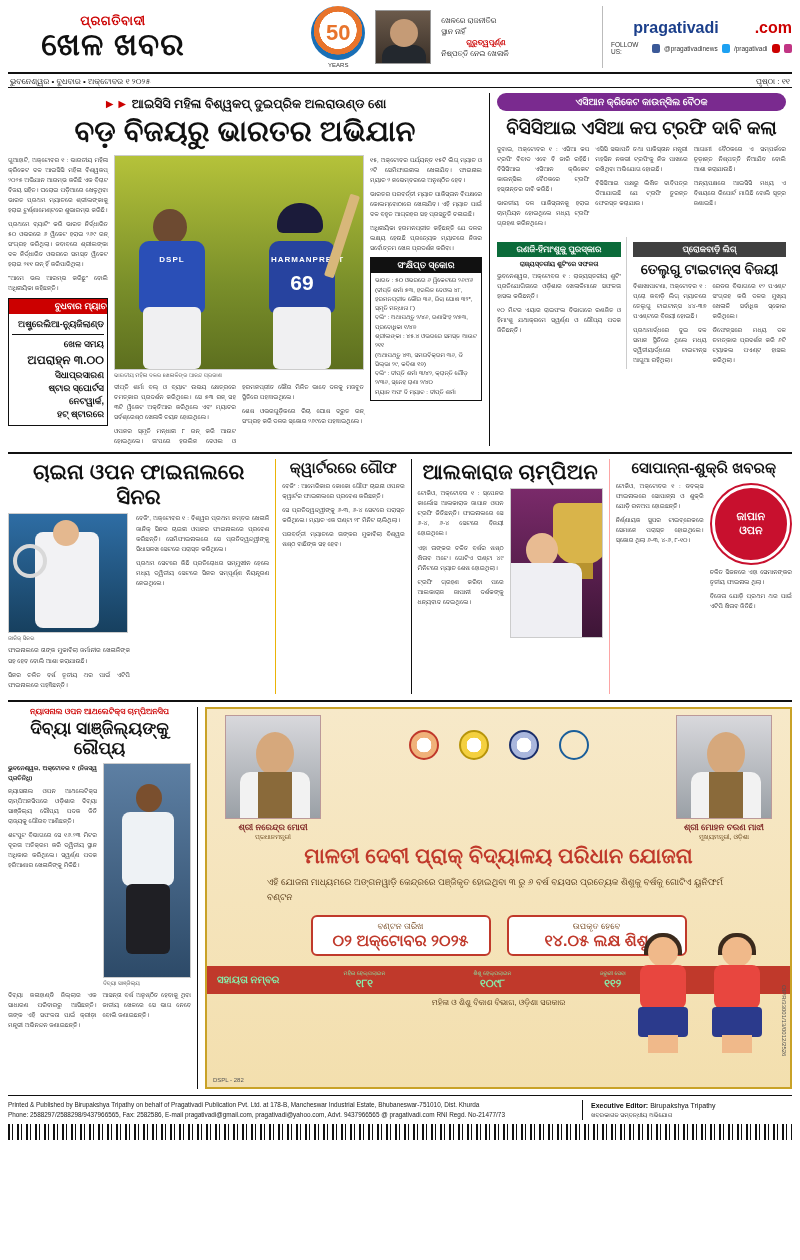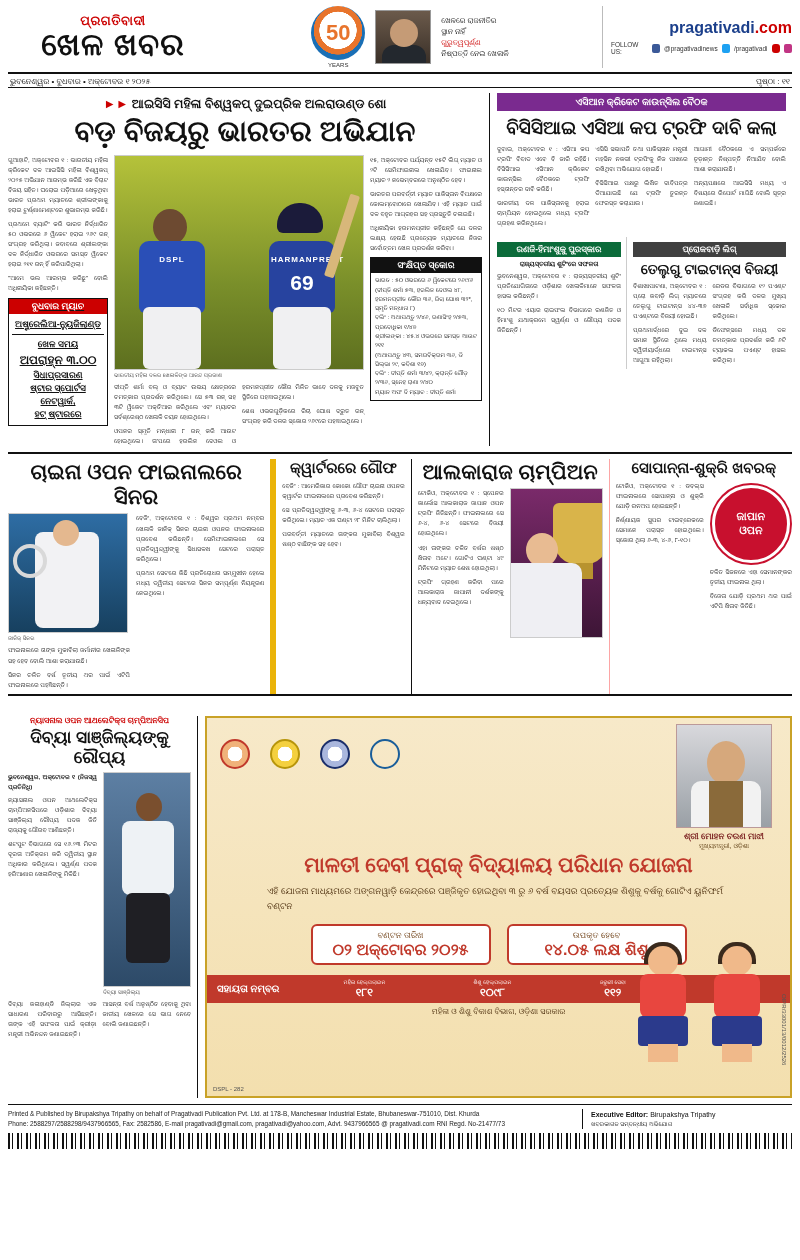--- a/index.html
+++ b/index.html
@@ -21,24 +21,24 @@
   .mh-mid { flex:1; display:flex; align-items:center; justify-content:center; gap:10px; }
   .emblem50 { width:54px; height:54px; border-radius:50%; background:
       radial-gradient(circle at 50% 45%, #ffffff 0 46%, #e8742c 47% 60%, #1a6fb5 61% 100%);
       display:flex; align-items:center; justify-content:center; position:relative; }
   .emblem50 .num { font-size:22px; font-weight:bold; color:#e8742c; }
   .emblem-cap { font-size:6px; text-align:center; color:#333; margin-top:2px; }
   .mh-portrait { width:56px; height:54px; background:linear-gradient(#6b5a4b,#3a3028); border:1px solid #999; position:relative; overflow:hidden;}
   .mh-portrait::after{content:"";position:absolute;left:14px;top:8px;width:28px;height:28px;border-radius:50%;background:#c59b76;}
   .mh-portrait::before{content:"";position:absolute;left:6px;top:34px;width:44px;height:22px;border-radius:12px 12px 0 0;background:#23282e;}
   .mh-credit { font-size:7.5px; line-height:1.5; color:#111; }
-  .mh-credit .hl { color:#c00; font-weight:normal; }
+  .mh-credit .hl { color:#c00; font-weight:bold;margin-left:25px; }
   .mh-right { width: 190px; border-left:1px solid #bbb; padding-left:8px; display:flex; flex-direction:column; justify-content:center; }
   .mh-url { font-size:16px; font-weight:bold; color:#1b3f8b; text-align:right; }
-  .mh-url .dot { color:#c00; }
+  .mh-url .dot { color:#c00;padding-left:36px; }
   .mh-follow { display:flex; align-items:center; justify-content:flex-end; gap:4px; font-size:6.5px; color:#333; margin-top:4px;}
   .sico { width:9px;height:9px;border-radius:2px;background:#3b5998;display:inline-block;}
   .sico.tw{background:#1da1f2;} .sico.yt{background:#c00;border-radius:3px;} .sico.ig{background:#c13584;}
   .mh-dateline { display:flex; justify-content:space-between; font-size:8px; color:#111; padding:3px 2px 0; }
 
   
   .rule { border-top:1px solid #111; }
   .body-text { font-size:6.2px; line-height:1.62; text-align:justify; color:#222; }
   .body-text p { margin:0 0 4px 0; }
 
@@ -65,60 +65,60 @@
   .jersey{position:absolute;left:6px;top:42px;width:66px;height:72px;background:#2a4fb7;border-radius:10px 10px 6px 6px;}
   .jersey.blue2{background:#27439f;}
   .head{position:absolute;left:20px;top:10px;width:34px;height:36px;border-radius:50%;background:#6d4a31;}
   .helm{position:absolute;left:14px;top:4px;width:46px;height:30px;border-radius:22px 22px 6px 6px;background:#1b1b3a;}
   .pants{position:absolute;left:10px;top:108px;width:58px;height:62px;background:#f0f0f2;border-radius:6px;}
   .bat{position:absolute;right:-6px;top:-6px;width:10px;height:86px;background:#d8b77a;transform:rotate(18deg);border-radius:2px;}
   .jname{position:absolute;left:8px;top:56px;width:62px;text-align:center;color:#fff;font-size:8px;font-weight:bold;letter-spacing:1px;}
   .jnum{position:absolute;left:8px;top:72px;width:62px;text-align:center;color:#fff;font-size:21px;font-weight:bold;}
   .photocap{font-size:5.6px;color:#444;margin-top:2px;}
 
-  .promo { border:1px solid #111; margin-top:5px; text-align:center;text-decoration:underline; }
+  .promo { border:1px solid #111; margin-top:5px; text-align:right; }
   .promo .t { background:#c00; color:#fff; font-size:9px; font-weight:bold; padding:2px 0; }
   .promo .b { font-size:9px; font-weight:bold; line-height:1.45; padding:4px 3px; }
   .promo .b .big { font-size:12px; }
 
   .scorebox { border:1px solid #111; margin-top:4px; }
   .scorebox .hdr { background:#111; color:#fff; text-align:center; font-size:9px; font-weight:bold; padding:2px 0;}
   .scorebox .sc { font-size:6px; line-height:1.55; padding:3px 4px; color:#222; }
 
   
-  .rt-head { background:#7a2a8f; color:#fff; font-size:9.5px; font-weight:bold; text-align:center; padding:3px 0; }
+  .rt-head { background:#7a2a8f; color:#fff; font-size:9.5px; font-weight:bold; text-align:center; padding:3px 0;border-radius:9px; }
   .rt-headline { text-align:center; font-size:18.5px; font-weight:bold; line-height:1.25; margin:5px 0 5px; color:#111;}
   .three-col { display:flex; gap:6px; }
   .three-col > div { flex:1; }
   .subhead-bar { background:#0b6b3a; color:#fff; font-size:8.5px; font-weight:bold; text-align:center; padding:2px 0; margin-top:5px;}
   .subhead-bar.teal { background:#404040; }
   .sec-title { text-align:center; font-size:14px; font-weight:bold; margin:4px 0 3px; }
   .mini-title { text-align:center; font-size:6.5px; font-weight:bold; margin:3px 0; }
 
   
   .mid { margin-top:6px; border-top:2px solid #111; padding-top:5px; display:flex; }
-  .mid-a { width:278px; padding-right:6px; border-right:6px solid #eab308;}
+  .mid-a { width:278px; padding-right:6px; border-right:1px solid #eab308;}
   .mid-b { width:140px; padding:0 6px; border-right:1px solid #111;}
   .mid-c { width:205px; padding:0 6px; border-right:1px solid #fca5a5;}
   .mid-d { width:189px; padding-left:6px;}
   .mid-head { font-size:21px; font-weight:bold; text-align:center; line-height:1.2;}
   .mid-head.sm { font-size:15px; }
   .tennis-photo { width:120px; height:120px; border:1px solid #ccc; background:linear-gradient(#2e6da4,#17405f); position:relative; overflow:hidden;}
   .tennis-photo .pl{position:absolute;left:26px;bottom:4px;width:64px;height:96px;background:#f2f2f4;border-radius:8px;}
   .tennis-photo .hd{position:absolute;left:44px;bottom:86px;width:26px;height:26px;border-radius:50%;background:#e4b88f;}
   .tennis-photo .rk{position:absolute;left:4px;bottom:54px;width:34px;height:34px;border-radius:50%;border:4px solid #d9d9d9;}
   .trophy-photo { width:100%; height:150px; border:1px solid #ccc; background:linear-gradient(#7a2a6a,#3d1536); position:relative; overflow:hidden;}
   .trophy-photo .cup{position:absolute;left:42px;top:14px;width:56px;height:62px;background:#d9b44a;border-radius:6px 6px 26px 26px;}
   .trophy-photo .cupbase{position:absolute;left:58px;top:74px;width:24px;height:16px;background:#b8932f;}
   .trophy-photo .hd{position:absolute;right:44px;top:44px;width:32px;height:34px;border-radius:50%;background:#e8bb92;}
   .trophy-photo .body{position:absolute;right:20px;top:74px;width:80px;height:76px;background:#efeff3;border-radius:10px 10px 0 0;}
   .jpstamp { width:78px;height:78px;border-radius:50%;background:#c8102e;color:#fff;display:flex;flex-direction:column;align-items:center;justify-content:center;font-size:11px;font-weight:bold;line-height:1.25;margin:4px auto;border:3px solid #fff;box-shadow:0 0 0 2px #c8102e;}
 
   
-  .bottom { border-top:2px solid #111; padding-top:20px; display:flex; }
+  .bottom { margin-top:6px; border-top:2px solid #111; padding-top:5px; display:flex; }
   .bot-left { width:190px; padding-right:6px; border-right:1px solid #111;}
   .bot-ad { width:600px; padding-left:7px;}
   .bot-kicker{ text-align:center;font-size:8px;font-weight:bold;color:#c00; }
   .bot-head { text-align:center; font-size:17px; font-weight:bold; margin:2px 0 4px; }
   .bot-cols { display:flex; gap:6px; }
   .athlete-photo { width:88px; height:215px; border:1px solid #ccc; background:linear-gradient(#5d7fa3,#2d4a68); position:relative; overflow:hidden;}
   .athlete-photo .t{position:absolute;left:18px;top:48px;width:52px;height:74px;background:#eef2f5;border-radius:8px;}
   .athlete-photo .h{position:absolute;left:32px;top:20px;width:26px;height:28px;border-radius:50%;background:#7a4f2e;}
   .athlete-photo .l{position:absolute;left:22px;top:120px;width:44px;height:70px;background:#1f1f24;border-radius:6px;}
 
@@ -137,21 +137,21 @@
   .lg-circ{width:30px;height:30px;border-radius:50%;border:2px solid #1a5e9a;}
   .lg-circ.red{border-color:#c0392b;background:radial-gradient(circle,#fff 40%,#f0b27a 41%);}
   .lg-circ.gold{border-color:#b7950b;background:radial-gradient(circle,#fff 40%,#f4d03f 41%);}
   .lg-circ.navy{border-color:#1b2f6b;background:radial-gradient(circle,#fff 40%,#aab7dd 41%);}
   .ad-title { text-align:center; font-size:21px; font-weight:bold; color:#c0392b; line-height:1.25; margin:2px 0 6px; }
   .ad-desc { text-align:left; font-size:9px; color:#4a2c0b; line-height:1.7; padding:0 60px; }
   .ad-boxes { display:flex; gap:16px; justify-content:center; margin-top:10px; }
   .ad-box { border:2px solid #c0392b; border-radius:6px; background:#fff; padding:4px 14px; text-align:center; min-width:180px;}
   .ad-box .lbl { font-size:8.5px; color:#6b3b0f; }
   .ad-box .val { font-size:16px; font-weight:bold; color:#c0392b; }
-  .ad-help { margin-top:10px; background:#c0392b; color:#ffffff; display:flex; align-items:center; padding:4px 10px; gap:20px; }
+  .ad-help { margin-top:10px; background:#c0392b; color:#86efac; display:flex; align-items:center; padding:4px 10px; gap:20px; }
   .ad-help .lb { font-size:10px; font-weight:bold; white-space:nowrap;}
   .ad-help .nums { display:flex; flex:1; justify-content:space-around; }
   .ad-help .n { text-align:center; }
   .ad-help .n .t { font-size:5.5px; }
   .ad-help .n .v { font-size:11px; font-weight:bold; }
   .ad-foot { text-align:center; font-size:8px; color:#4a2c0b; padding:4px 0 0; }
   .ad-girls { position:absolute; right:8px; bottom:34px; width:150px; height:120px; }
   .girl { position:absolute; bottom:0; width:62px; height:116px; }
   .girl .hd{position:absolute;left:16px;top:0;width:30px;height:30px;border-radius:50%;background:#f0b98a;}
   .girl .hr{position:absolute;left:12px;top:-4px;width:38px;height:22px;border-radius:18px 18px 0 0;background:#3a2a1d;}
@@ -432,20 +432,29 @@
       </div>
       <div class="body-text" style="margin-top:3px;column-count:2;column-gap:6px;">
         <p>ଦିବ୍ୟା କଳାହାଣ୍ଡି ଜିଲ୍ଲାର ଏକ ସାଧାରଣ ପରିବାରରୁ ଆସିଛନ୍ତି। ତାଙ୍କ ଏହି ସଫଳତା ପାଇଁ କ୍ରୀଡ଼ା ମନ୍ତ୍ରୀ ଅଭିନନ୍ଦନ ଜଣାଇଛନ୍ତି।</p>
         <p>ଆସନ୍ତା ବର୍ଷ ଅନୁଷ୍ଠିତ ହେବାକୁ ଥିବା ଜାତୀୟ ଖେଳରେ ସେ ଭାଗ ନେବେ ବୋଲି ଜଣାଇଛନ୍ତି।</p>
       </div>
     </div>
 
     <div class="bot-ad">
       <div class="ad">
         <div class="ad-top">
+          <div class="ad-person">
+            <div class="pic">
+                <div class="face"></div>
+                <div class="kurta"></div>
+                <div class="vest"></div>
+              </div>
+            <div class="nm">ଶ୍ରୀ ନରେନ୍ଦ୍ର ମୋଦୀ</div>
+            <div class="rl">ପ୍ରଧାନମନ୍ତ୍ରୀ</div>
+          </div>
           <div class="ad-logos">
             <div class="ad-logo">
                 <div class="lg-circ red"></div>
               </div>
             <div class="ad-logo">
                 <div class="lg-circ gold"></div>
               </div>
             <div class="ad-logo">
                 <div class="lg-circ navy"></div>
               </div>

